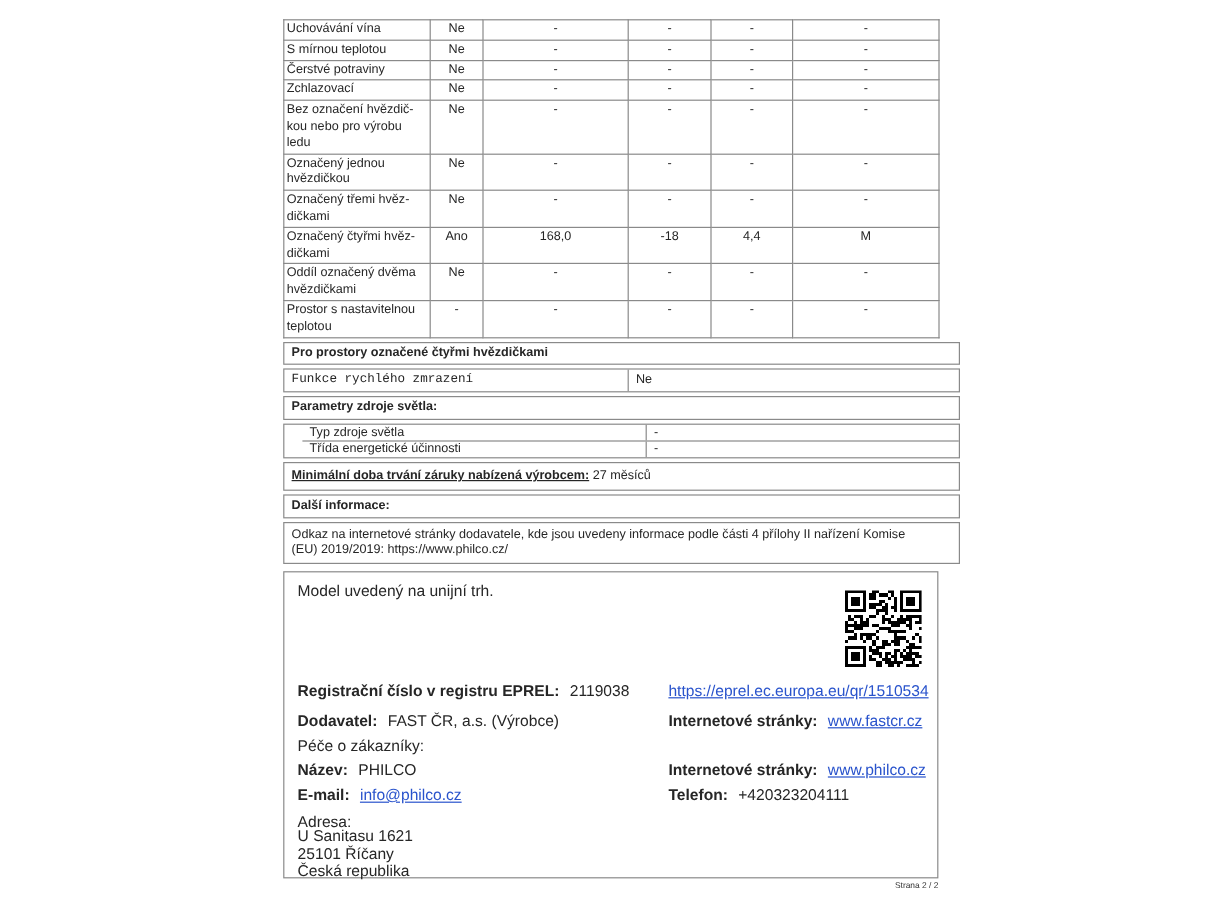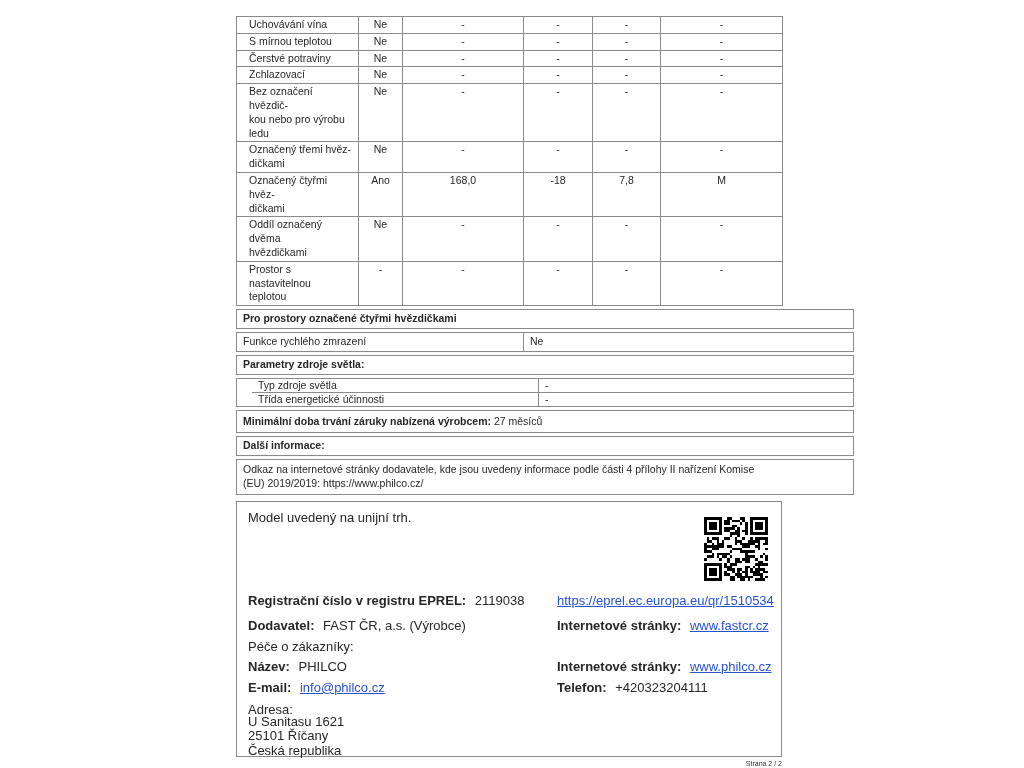--- a/index.html
+++ b/index.html
@@ -3,36 +3,36 @@
 <meta charset="utf-8">
 <style>
   html,body{margin:0;padding:0;background:#ffffff;}
   .page{position:relative;width:1024px;height:768px;background:#ffffff;overflow:hidden;
         font-family:"Liberation Sans",sans-serif;color:#262626;}
   .doc{position:absolute;left:236px;top:16px;width:546px;}
 
   
   table.spec{border-collapse:collapse;width:546px;font-size:10.5px;line-height:13.8px;table-layout:fixed;}
   table.spec td{border:1px solid #8a8a8a;vertical-align:top;padding:1px 4px;}
-  table.spec td.lbl{white-space:pre-line;padding-left:12px;}
+  table.spec td.lbl{white-space:pre-line;padding-left:2px;}
   table.spec td.val{text-align:center;}
 
   
-  .box{border:1px solid #8a8a8a;margin-top:3px;font-size:10.5px;line-height:13.8px;box-sizing:border-box;width:618px;}
+  .box{border:1px solid #8a8a8a;margin-top:3px;font-size:10.5px;line-height:13.8px;box-sizing:border-box;width:564px;}
   .box.hdr{font-weight:bold;padding:2px 6px;}
   .split{display:flex;}
-  .split .c1{width:287px;box-sizing:border-box;padding:2px 6px;border-right:1px solid #8a8a8a;}
+  .split .c1{width:287px;box-sizing:border-box;padding:2px 6px;border-right:1px solid #8a8a8a;font-family:Liberation Mono, monospace;}
   .split .c2{flex:1;padding:2px 6px;}
   .lightrows .lrow{display:flex;border-top:1px solid #8a8a8a;margin-left:15px;}
   .lightrows .lrow:first-child{border-top:none;}
   .lightrows .lc1{width:287px;box-sizing:border-box;padding:0 6px;border-right:1px solid #8a8a8a;line-height:13px;}
   .lightrows .lc2{flex:1;padding:0 6px;line-height:13px;}
   .warranty{padding:4px 6px;}
   .note{padding:3px 6px;white-space:pre-line;}
-  b,.bold{font-weight:bold;}
+  b,.bold{font-weight:bold;text-decoration:underline;}
 
   
   .bottom{position:relative;border:1px solid #8a8a8a;margin-top:6px;height:254px;box-sizing:content-box;
           font-size:13px;}
   .bline{position:absolute;white-space:nowrap;}
   .bline .lab{font-weight:bold;margin-top:36px;}
   .bline .v{margin-left:5px;}
   a.lk,.lk{color:#2953cc;text-decoration:underline;cursor:pointer;}
   .addr{position:absolute;left:11px;top:213px;line-height:14.4px;}
   .qr{position:absolute;top:15px;right:13px;width:64px;height:64px;}
@@ -91,35 +91,44 @@
             <td class="lbl">Bez označení hvězdič-
 kou nebo pro výrobu
 ledu</td>
             <td class="val">Ne</td>
             <td class="val">-</td>
             <td class="val">-</td>
             <td class="val">-</td>
             <td class="val">-</td>
           </tr>
           <tr>
+            <td class="lbl">Označený jednou
+hvězdičkou</td>
+            <td class="val">Ne</td>
+            <td class="val">-</td>
+            <td class="val">-</td>
+            <td class="val">-</td>
+            <td class="val">-</td>
+          </tr>
+          <tr>
             <td class="lbl">Označený třemi hvěz-
 dičkami</td>
             <td class="val">Ne</td>
             <td class="val">-</td>
             <td class="val">-</td>
             <td class="val">-</td>
             <td class="val">-</td>
           </tr>
           <tr>
             <td class="lbl">Označený čtyřmi hvěz-
 dičkami</td>
             <td class="val">Ano</td>
             <td class="val">168,0</td>
             <td class="val">-18</td>
-            <td class="val">7,8</td>
+            <td class="val">4,4</td>
             <td class="val">M</td>
           </tr>
           <tr>
             <td class="lbl">Oddíl označený dvěma
 hvězdičkami</td>
             <td class="val">Ne</td>
             <td class="val">-</td>
             <td class="val">-</td>
             <td class="val">-</td>
             <td class="val">-</td>

